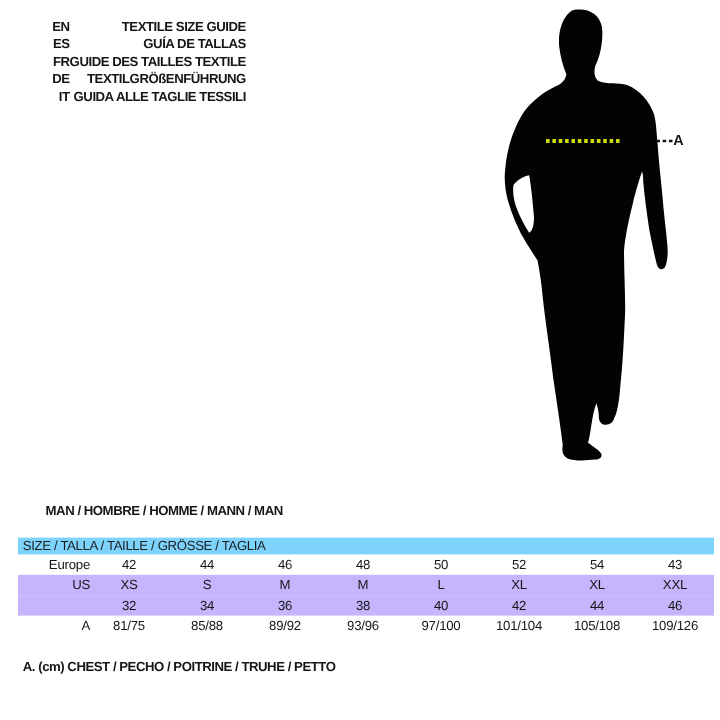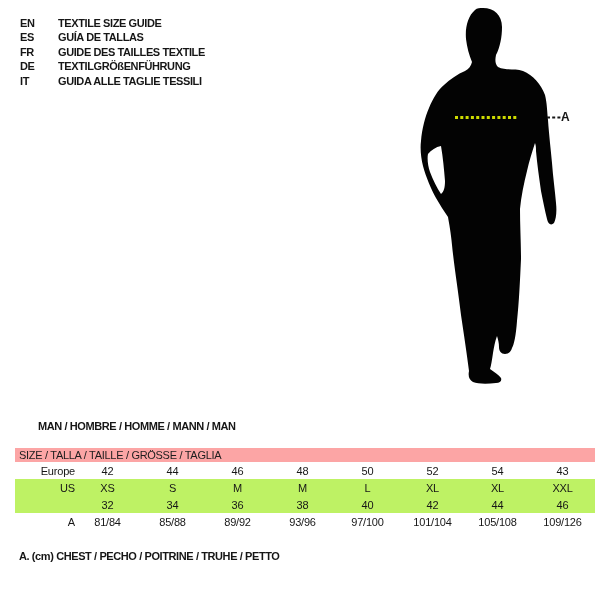--- a/index.html
+++ b/index.html
@@ -3,34 +3,34 @@
 <meta charset="utf-8">
 <style>
   html,body{margin:0;padding:0;background:#fff;}
   #canvas{
     position:relative;width:600px;height:600px;background:#ffffff;overflow:hidden;
     font-family:"Liberation Sans",sans-serif;color:#161616;
   }
   
   .lang-block{position:absolute;left:20px;top:16px;}
   .lang-row{display:grid;grid-template-columns:38px auto;height:14.4px;line-height:14.4px;}
-  .lang-code,.lang-label{font-size:11px;font-weight:bold;letter-spacing:-0.4px;white-space:nowrap;}
+  .lang-code,.lang-label{font-size:11px;font-weight:bold;letter-spacing:-0.4px;white-space:nowrap;text-align:right;}
   
   .product-block{position:absolute;left:20px;top:109px;}
   .product-line{font-size:12.5px;font-weight:bold;letter-spacing:-0.4px;line-height:17px;white-space:nowrap;}
   
   .figure-wrap{position:absolute;left:415px;top:5px;width:150px;height:385px;}
   .measure-a{position:absolute;left:561px;top:110px;font-size:12px;font-weight:600;letter-spacing:0;}
   
   .section-title{position:absolute;left:19px;top:420px;font-size:11px;font-weight:bold;letter-spacing:-0.4px;white-space:nowrap;margin-left:19px;}
   
   .size-table{position:absolute;left:15px;top:448px;width:580px;}
-  .table-header{height:14px;line-height:14px;background:#fca5a5;font-size:11px;letter-spacing:-0.3px;padding-left:4px;box-sizing:border-box;color:#1d1d1d;white-space:nowrap;}
+  .table-header{height:14px;line-height:14px;background:#7dd3fc;font-size:11px;letter-spacing:-0.3px;padding-left:4px;box-sizing:border-box;color:#1d1d1d;white-space:nowrap;}
   .t-row{display:grid;grid-template-columns:60px repeat(8,65px);height:17px;align-items:center;font-size:11px;letter-spacing:-0.2px;}
-  .t-row.shaded{background:#bef264;}
+  .t-row.shaded{background:#c4b5fd;}
   .t-label{text-align:right;padding-left:4px;}
   .t-cell{text-align:center;}
   
   .footnote{position:absolute;left:19px;top:550px;font-size:11px;font-weight:bold;letter-spacing:-0.4px;white-space:nowrap;}
 </style>
 </head>
 <body>
 
 <div id="canvas">
 
@@ -149,21 +149,21 @@
       <span class="t-cell">36</span>
       <span class="t-cell">38</span>
       <span class="t-cell">40</span>
       <span class="t-cell">42</span>
       <span class="t-cell">44</span>
       <span class="t-cell">46</span>
     </div>
 
     <div class="t-row">
       <span class="t-label">A</span>
-      <span class="t-cell">81/84</span>
+      <span class="t-cell">81/75</span>
       <span class="t-cell">85/88</span>
       <span class="t-cell">89/92</span>
       <span class="t-cell">93/96</span>
       <span class="t-cell">97/100</span>
       <span class="t-cell">101/104</span>
       <span class="t-cell">105/108</span>
       <span class="t-cell">109/126</span>
     </div>
   </div>
 

